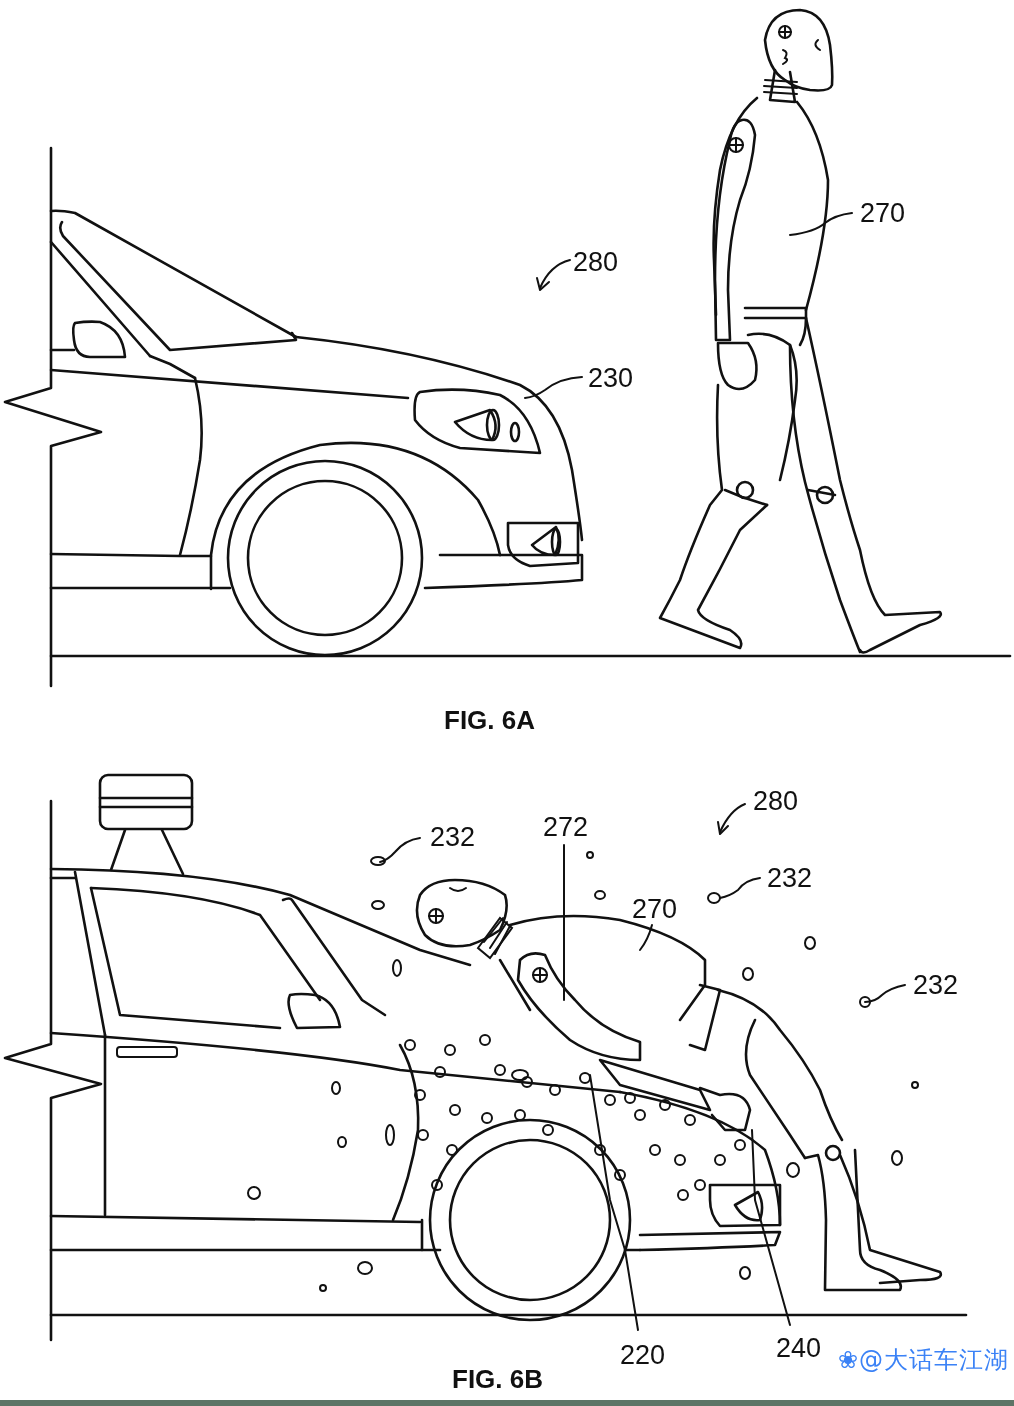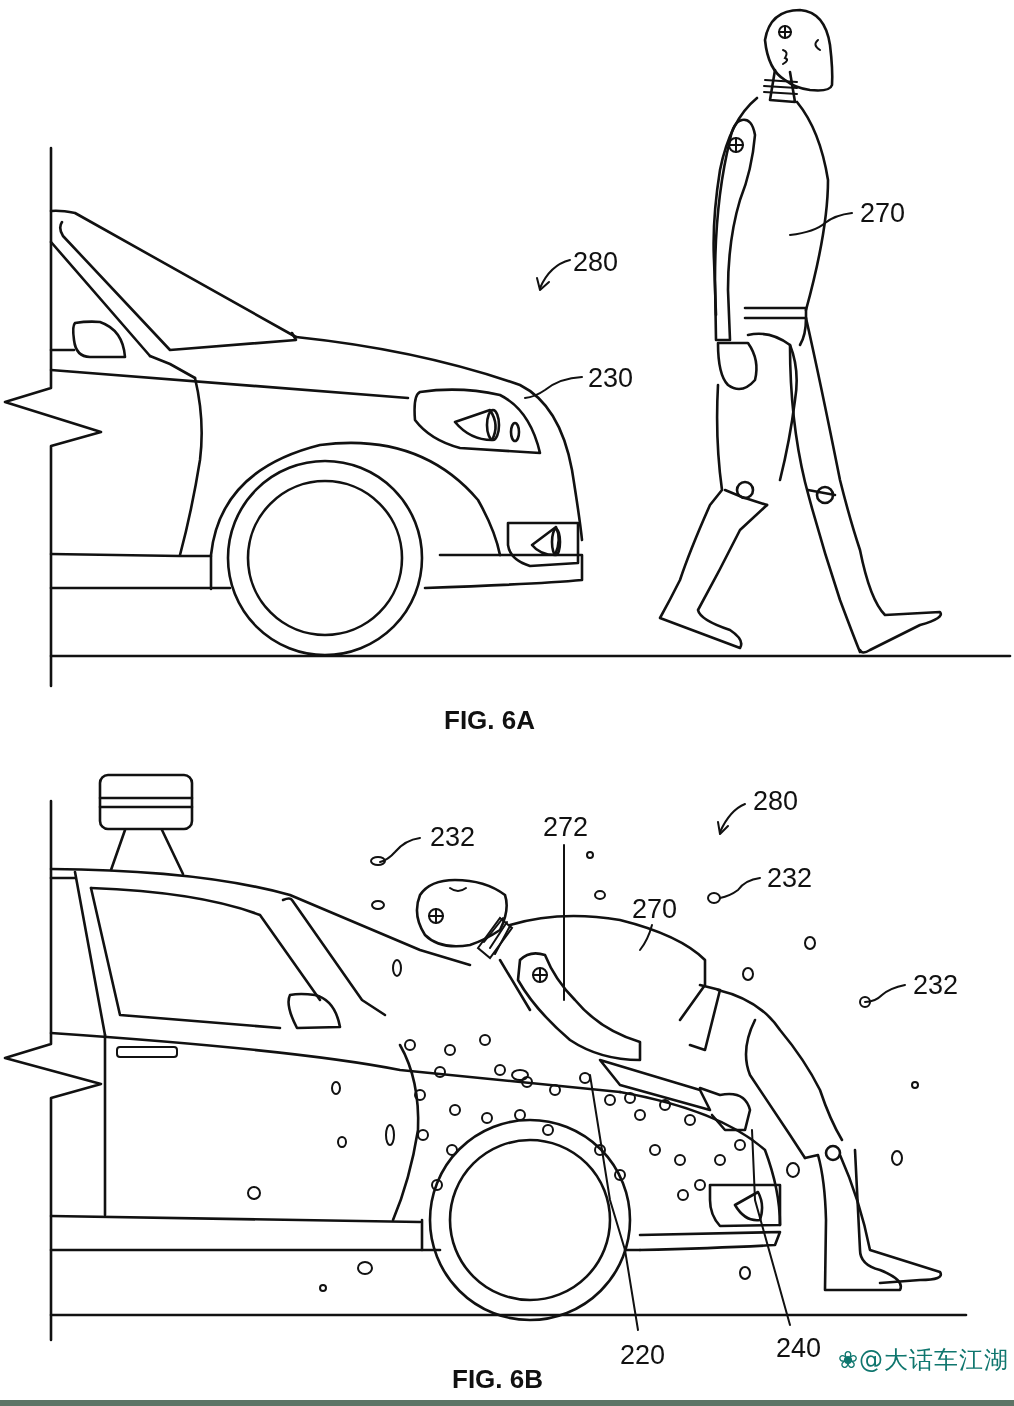--- a/index.html
+++ b/index.html
@@ -4,21 +4,21 @@
 <style>
   html, body { margin:0; padding:0; background:#ffffff; }
   body { width:1014px; height:1406px; position:relative; overflow:hidden;
          font-family:"Liberation Sans", sans-serif; }
   svg { position:absolute; left:0; top:0; }
   .ln { fill:none; stroke:#111; stroke-width:2.6; stroke-linejoin:round; stroke-linecap:round; }
   .thin { fill:none; stroke:#111; stroke-width:2; stroke-linecap:round; }
   .lbl { font-family:"Liberation Sans", sans-serif; font-size:27px; fill:#111; }
   .fig { font-family:"Liberation Sans", sans-serif; font-size:26px; font-weight:bold; fill:#111; }
   .wm { position:absolute; left:838px; top:1344px; font-family:"DejaVu Sans", sans-serif;
-        font-size:24px; color:#0f766e; letter-spacing:1px; }
+        font-size:24px; color:#3b82f6; letter-spacing:1px; }
   .strip { position:absolute; left:0; top:1400px; width:1014px; height:6px; background:#5d7466; }
 </style>
 </head>
 <body>
 
 <svg width="1014" height="1406" viewBox="0 0 1014 1406">
 
   <g>
 
     <path class="ln" d="M51 148 L51 388 L5 402 L101 432 L51 446 L51 686"></path>

